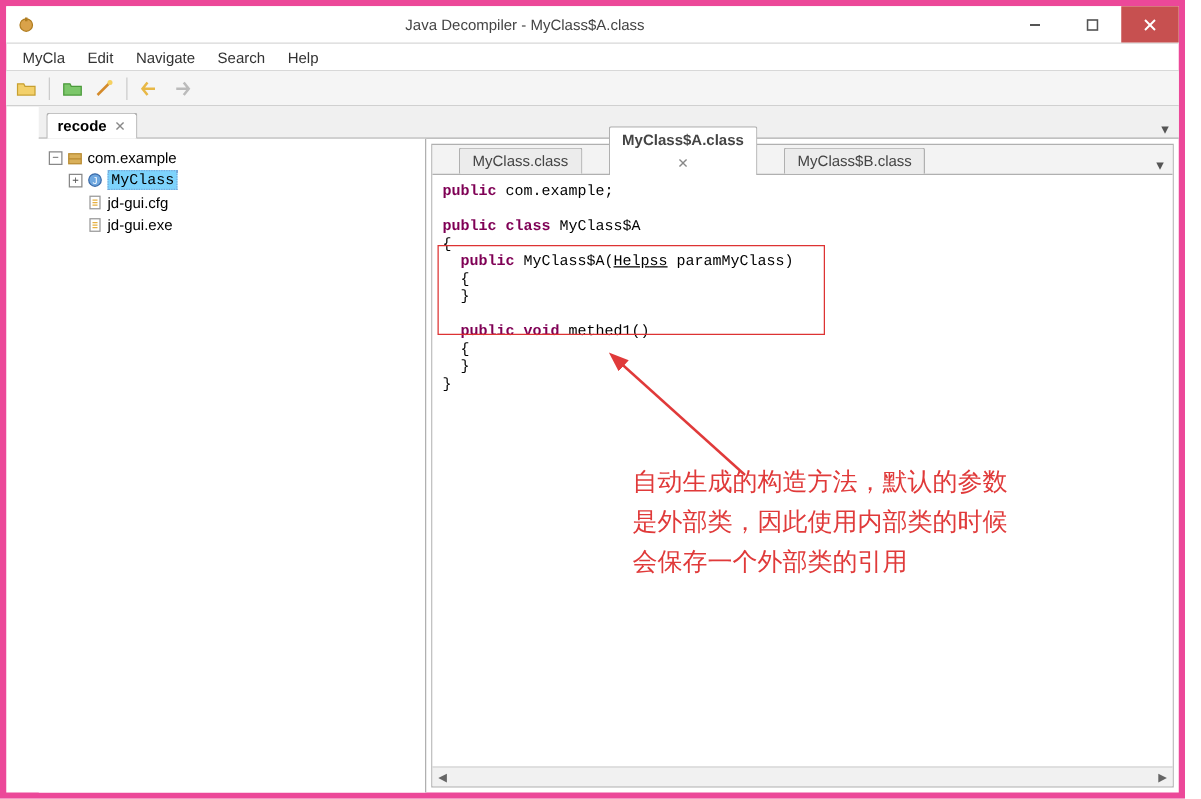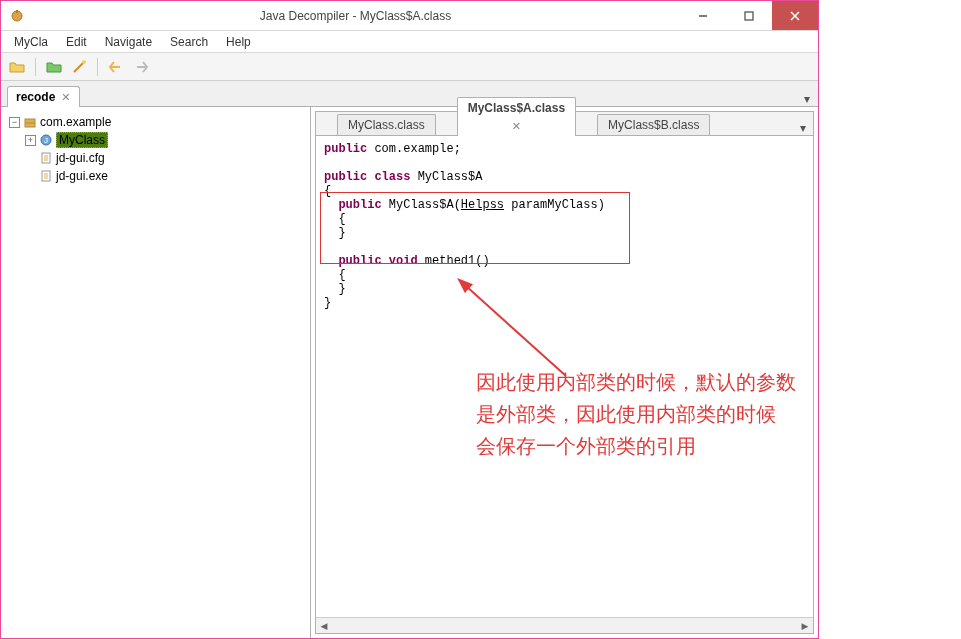--- a/index.html
+++ b/index.html
@@ -1,41 +1,41 @@
 <!DOCTYPE html>
 <html><head>
 <meta charset="utf-8">
 <style>
 * { box-sizing: border-box; margin: 0; padding: 0; }
 body { font-family: "Segoe UI", Tahoma, sans-serif; font-size: 12px; background: #fff; overflow: hidden; width: 961px; height: 639px; }
-.window { width: 819px; height: 639px; border: 1px solid #ec4899; display: flex; flex-direction: column; background: #fff; }
+.window { width: 948px; height: 639px; border: 5px solid #ec4899; display: flex; flex-direction: column; background: #fff; }
 .title-bar { height: 30px; background: #fff; display: flex; align-items: center; padding-left: 8px; border-bottom: 1px solid #d8d8d8; }
 .title-icon { width: 16px; height: 16px; display: inline-flex; align-items: center; justify-content: center; margin-right: 6px; }
 .title-text { flex: 1; text-align: center; color: #444; font-size: 12px; }
 .win-controls { display: flex; height: 100%; }
 .win-btn { width: 46px; height: 100%; display: flex; align-items: center; justify-content: center; color: #555; font-size: 12px; }
 .win-btn.close { background: #c75050; color: #fff; }
 .menu-bar { height: 22px; display: flex; align-items: center; padding: 0 4px; border-bottom: 1px solid #d8d8d8; }
 .menu-item { padding: 2px 9px; color: #333; }
 .toolbar { height: 28px; display: flex; align-items: center; padding: 0 6px; gap: 5px; border-bottom: 1px solid #d0d0d0; background: #f5f5f5; }
 .tb-sep { width: 1px; height: 18px; background: #ccc; margin: 0 3px; }
 .tb-btn { width: 20px; height: 20px; display: flex; align-items: center; justify-content: center; }
-.main-area { flex: 1; display: flex; flex-direction: column; min-height: 0; }
+.main-area { flex: 1; display: flex; flex-direction: column; min-height: 0; padding-left: 26px; }
 .top-tabs { height: 26px; display: flex; align-items: flex-end; padding-left: 6px; background: #f0f0f0; border-bottom: 1px solid #b0b0b0; }
 .top-tab { border: 1px solid #b0b0b0; border-bottom: none; padding: 3px 8px; background: #fff; border-radius: 3px 3px 0 0; display: flex; align-items: center; gap: 6px; font-weight: bold; margin-bottom: -1px; }
 .top-tab .x { font-size: 11px; color: #888; font-weight: normal; }
 .top-tabs-flex { flex: 1; }
 .top-tabs-min { width: 16px; text-align: center; color: #555; padding-right: 6px; }
 .split { flex: 1; display: flex; min-height: 0; }
 .side { width: 310px; border-right: 1px solid #b0b0b0; padding: 6px 4px; overflow: auto; background: #fff; }
 .tree-row { display: flex; align-items: center; height: 18px; padding-left: 4px; gap: 3px; }
 .tree-indent1 { padding-left: 20px; }
 .expando { width: 11px; height: 11px; border: 1px solid #888; display: flex; align-items: center; justify-content: center; font-size: 9px; line-height: 1; color: #555; background: #fff; }
 .pkg-icon { width: 14px; height: 14px; display:inline-block; }
-.sel { background: #4d7c0f; border: 1px dotted #7aa7d8; padding: 0 2px; }
+.sel { background: #7dd3fc; border: 1px dotted #7aa7d8; padding: 0 2px; font-family: Liberation Mono, monospace; }
 .editor-area { flex: 1; display: flex; flex-direction: column; min-height: 0; border: 1px solid #b0b0b0; margin: 4px; }
 .editor-tabs { height: 24px; display: flex; align-items: flex-end; border-bottom: 1px solid #b0b0b0; background: #f3f3f3; }
 .etab { border: 1px solid #b0b0b0; border-bottom: none; padding: 3px 10px; margin-left: 21px; background: #ececec; border-radius: 2px 2px 0 0; display: flex; align-items: center; gap: 5px; color: #444; }
 .etab.active { background: #fff; font-weight: bold; margin-bottom: -1px; flex-direction: column; }
 .etab .x { font-size: 11px; color: #888; font-weight: normal; }
 .editor-tabs-flex { flex: 1; }
 .editor-tabs-min { width: 16px; text-align: center; color: #555; padding-right: 4px; }
 .editor-body { flex: 1; position: relative; background: #fff; overflow: hidden; }
 .code { position: absolute; left: 8px; top: 6px; font-family: "Courier New", monospace; font-size: 12px; white-space: pre; color: #000; }
 .kw { color: #7f0055; font-weight: bold; }
@@ -214,21 +214,21 @@
           <svg class="arrow-svg" style="left:140px; top:140px;" width="120" height="110">
             <defs>
                 <marker id="ah" markerWidth="10" markerHeight="10" refX="2" refY="3" orient="auto">
                   <path d="M0,0 L0,6 L8,3 z" fill="#e03a3a"></path>
                 </marker>
               </defs>
             <line x1="110" y1="100" x2="10" y2="10" stroke="#e03a3a" stroke-width="2" marker-end="url(#ah)"></line>
           </svg>
 
           <div class="annotation-text" style="left:160px; top:230px;">
-            <div>因此使用内部类的时候，默认的参数</div>
+            <div>自动生成的构造方法，默认的参数</div>
             <div>是外部类，因此使用内部类的时候</div>
             <div>会保存一个外部类的引用</div>
           </div>
         </div>
 
         <div class="hscroll">
           <div class="arrow">◀</div>
           <div class="track"></div>
           <div class="arrow">▶</div>
         </div>

